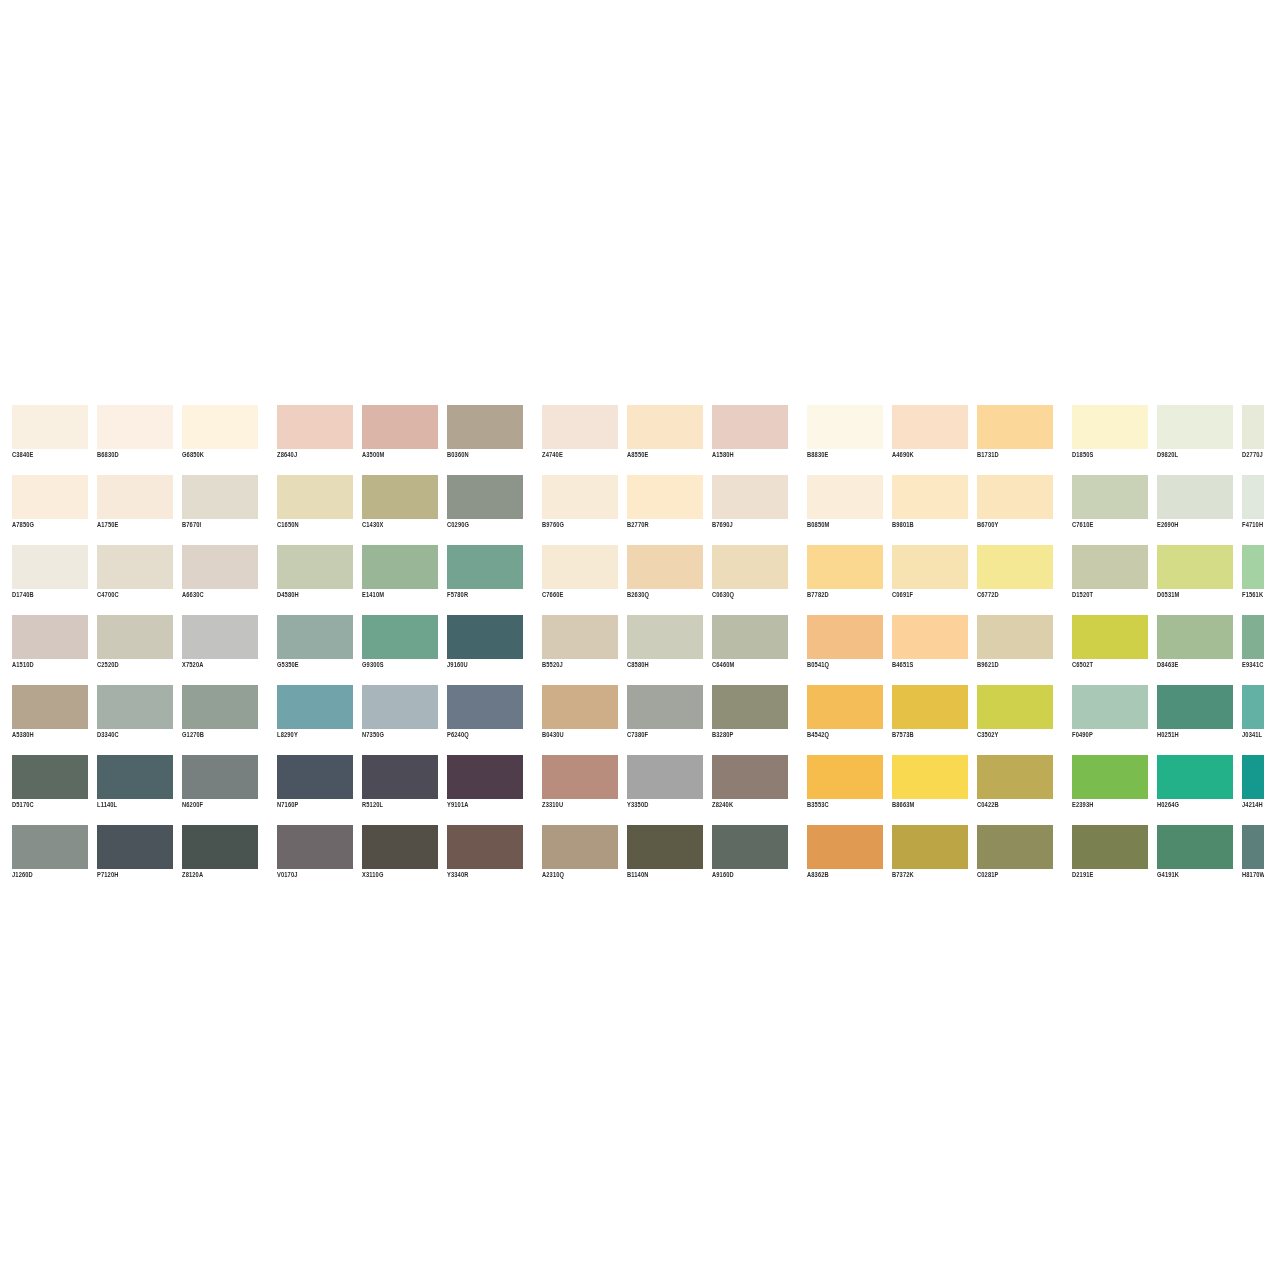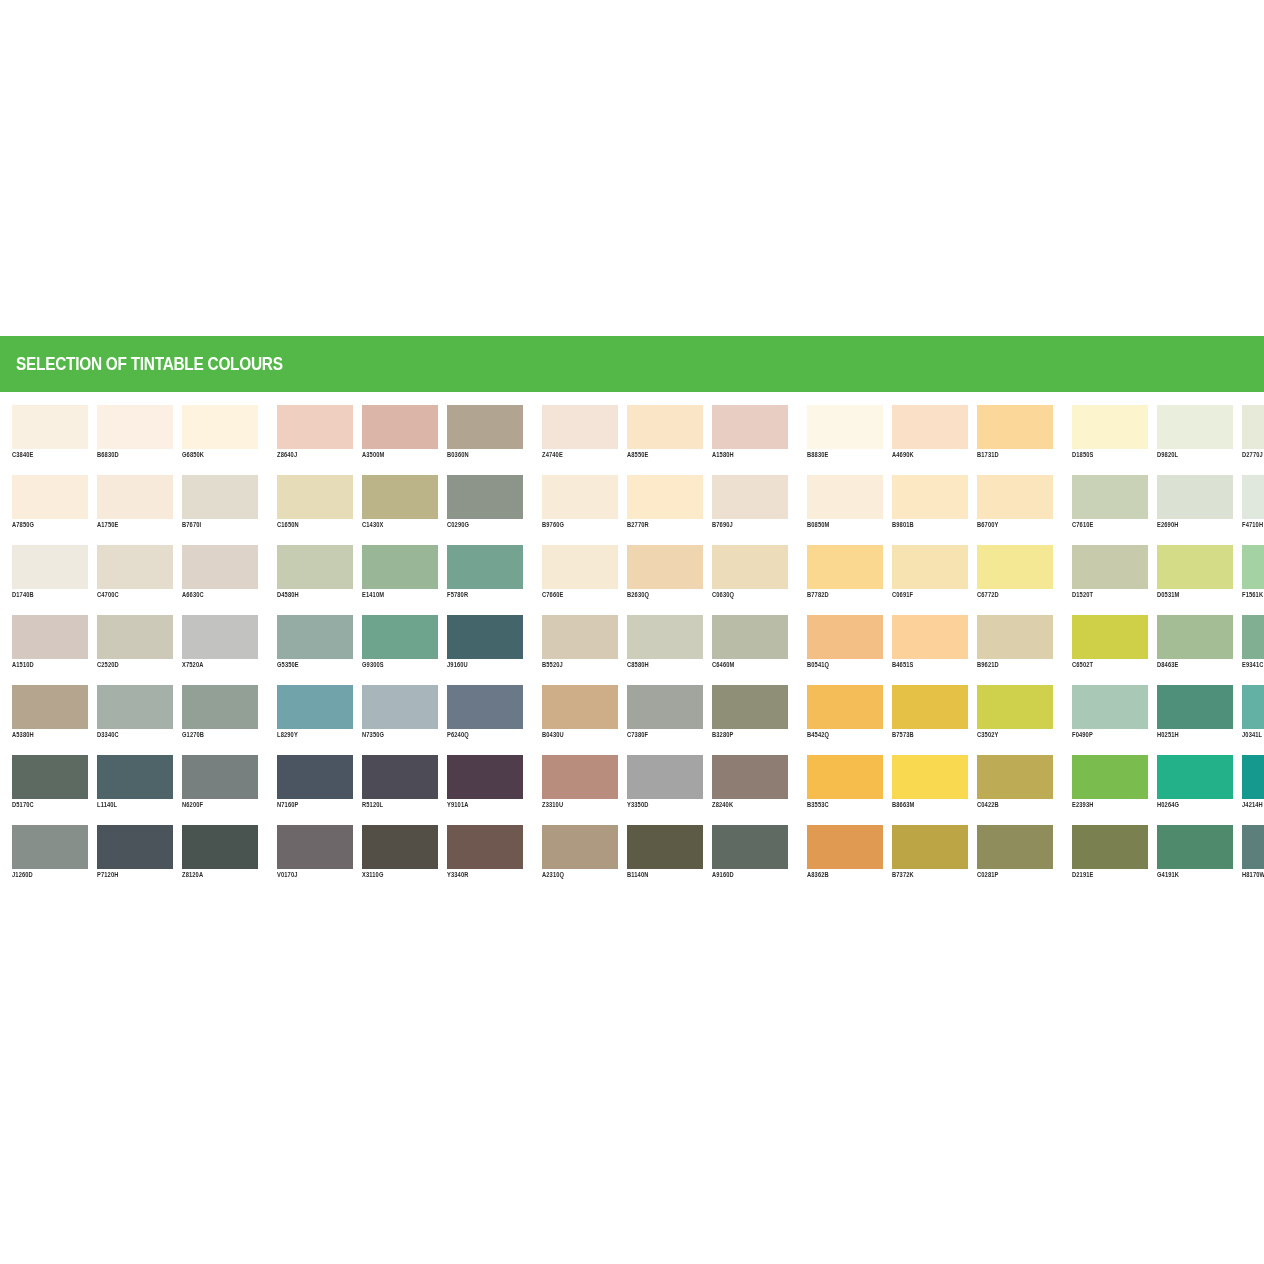--- a/index.html
+++ b/index.html
@@ -85,23 +85,20 @@
     transform-origin: left top;
     white-space: nowrap;
     font-family: "Liberation Sans", sans-serif;
   }
 </style>
 </head>
 <body>
 
 <div class="page">
 
-  <div class="header-band">
-    <div class="header-title">SELECTION OF TINTABLE COLOURS</div>
-  </div>
 
   <div class="grid" id="swatch-grid">
       <div class="grid-row">
         <div class="group first">
           <div class="swatch-cell">
             <span class="swatch-chip" title="C3840E" style="background: rgb(250, 240, 226);"></span>
             <span class="swatch-code">C3840E</span>
           </div>
           <div class="swatch-cell">
             <span class="swatch-chip" title="B6830D" style="background: rgb(251, 240, 227);"></span>

